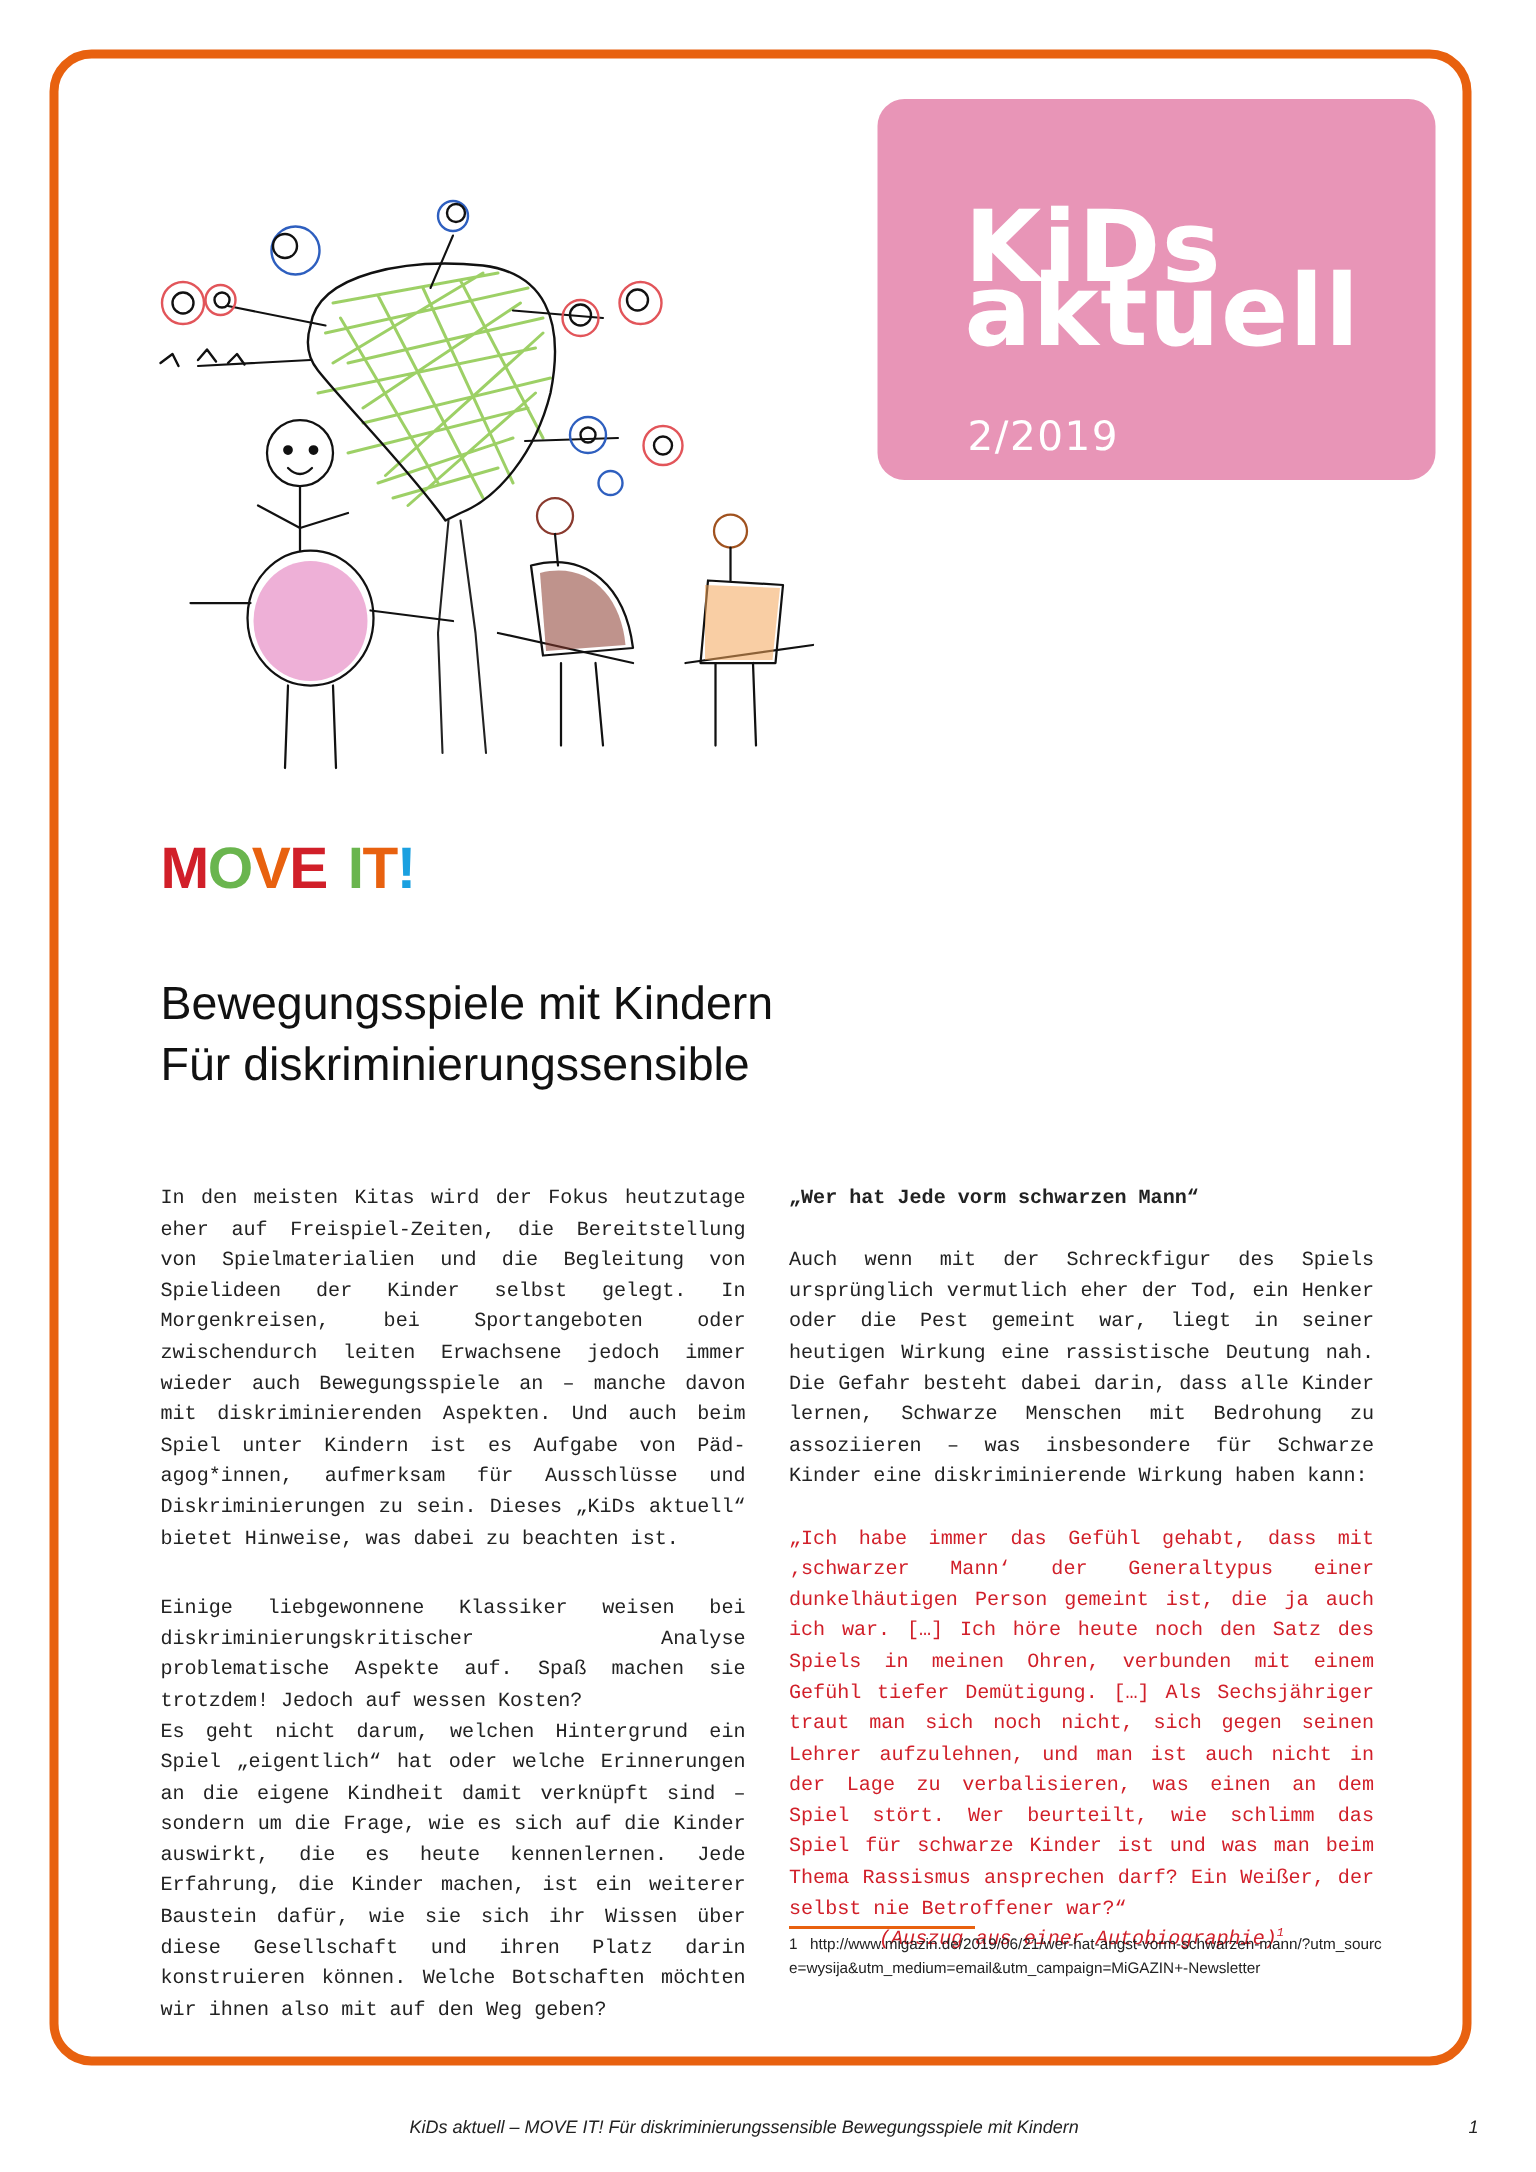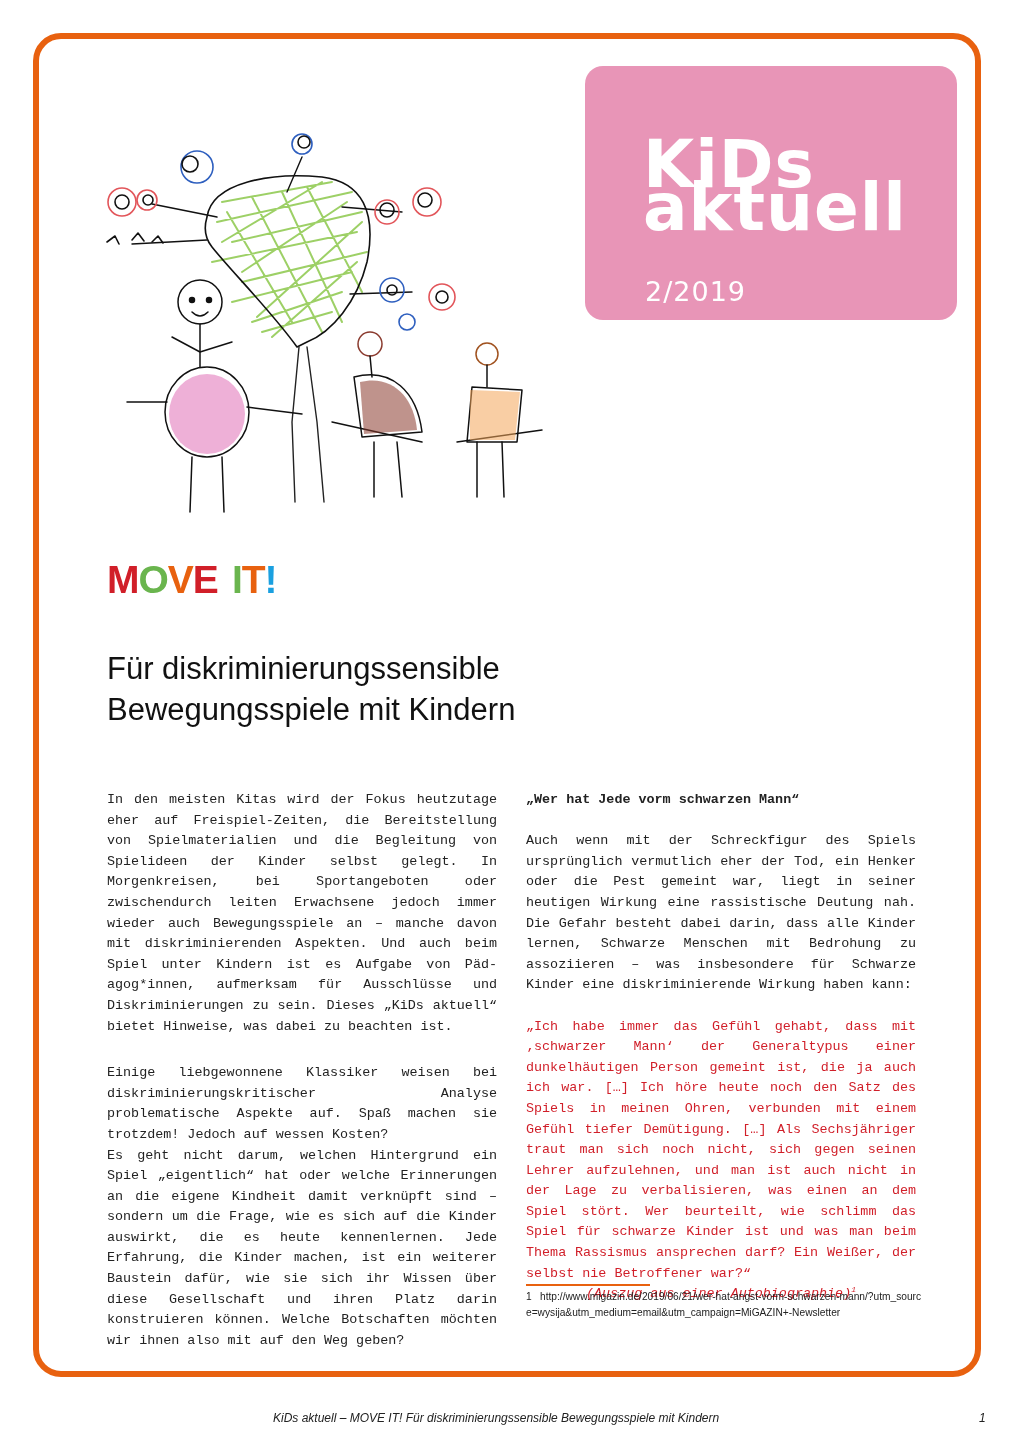--- a/index.html
+++ b/index.html
@@ -109,22 +109,22 @@
     </g>
     <path d="M378 268 L428 270 L423 318 L378 318 Z" fill="#f4a55a" opacity="0.55"></path>
   </svg>
 </div>
 
 <div class="title">
   <span style="color:#d11f29">M</span><span style="color:#6ab54e">O</span><span style="color:#e8610f">V</span><span style="color:#d11f29">E</span><span style="width:14px"></span><span style="color:#6ab54e">I</span><span style="color:#e8610f">T</span><span style="color:#1aa0e0">!</span>
 </div>
 
 <div class="subtitle">
+  <div>Bewegungsspiele mit Kindern</div>
   <div>Für diskriminierungssensible</div>
-  <div>Bewegungsspiele mit Kindern</div>
 </div>
 
 <div class="col col-left">
   <p>In den meisten Kitas wird der Fokus heutzutage eher auf Freispiel-Zeiten, die Bereitstellung von Spielmaterialien und die Begleitung von Spielideen der Kinder selbst gelegt. In Morgenkreisen, bei Sportangeboten oder zwischendurch leiten Erwachsene jedoch immer wieder auch Bewegungs­spiele an – manche davon mit diskriminierenden Aspekten. Und auch beim Spiel unter Kindern ist es Aufgabe von Päd­agog*innen, aufmerksam für Ausschlüsse und Diskriminie­rungen zu sein. Dieses „KiDs aktuell“ bietet Hinweise, was dabei zu beachten ist.</p>
   <div class="gap" style="height:26px"></div>
   <p>Einige liebgewonnene Klassiker weisen bei diskriminie­rungskritischer Analyse problematische Aspekte auf. Spaß machen sie trotzdem! Jedoch auf wessen Kosten?</p>
   <p>Es geht nicht darum, welchen Hintergrund ein Spiel „eigent­lich“ hat oder welche Erinnerungen an die eigene Kindheit damit verknüpft sind – sondern um die Frage, wie es sich auf die Kinder auswirkt, die es heute kennenlernen. Jede Erfahrung, die Kinder machen, ist ein weiterer Baustein dafür, wie sie sich ihr Wissen über diese Gesellschaft und ihren Platz darin konstruieren können. Welche Botschaften möchten wir ihnen also mit auf den Weg geben?</p>
 </div>
 
 <div class="col col-right">

